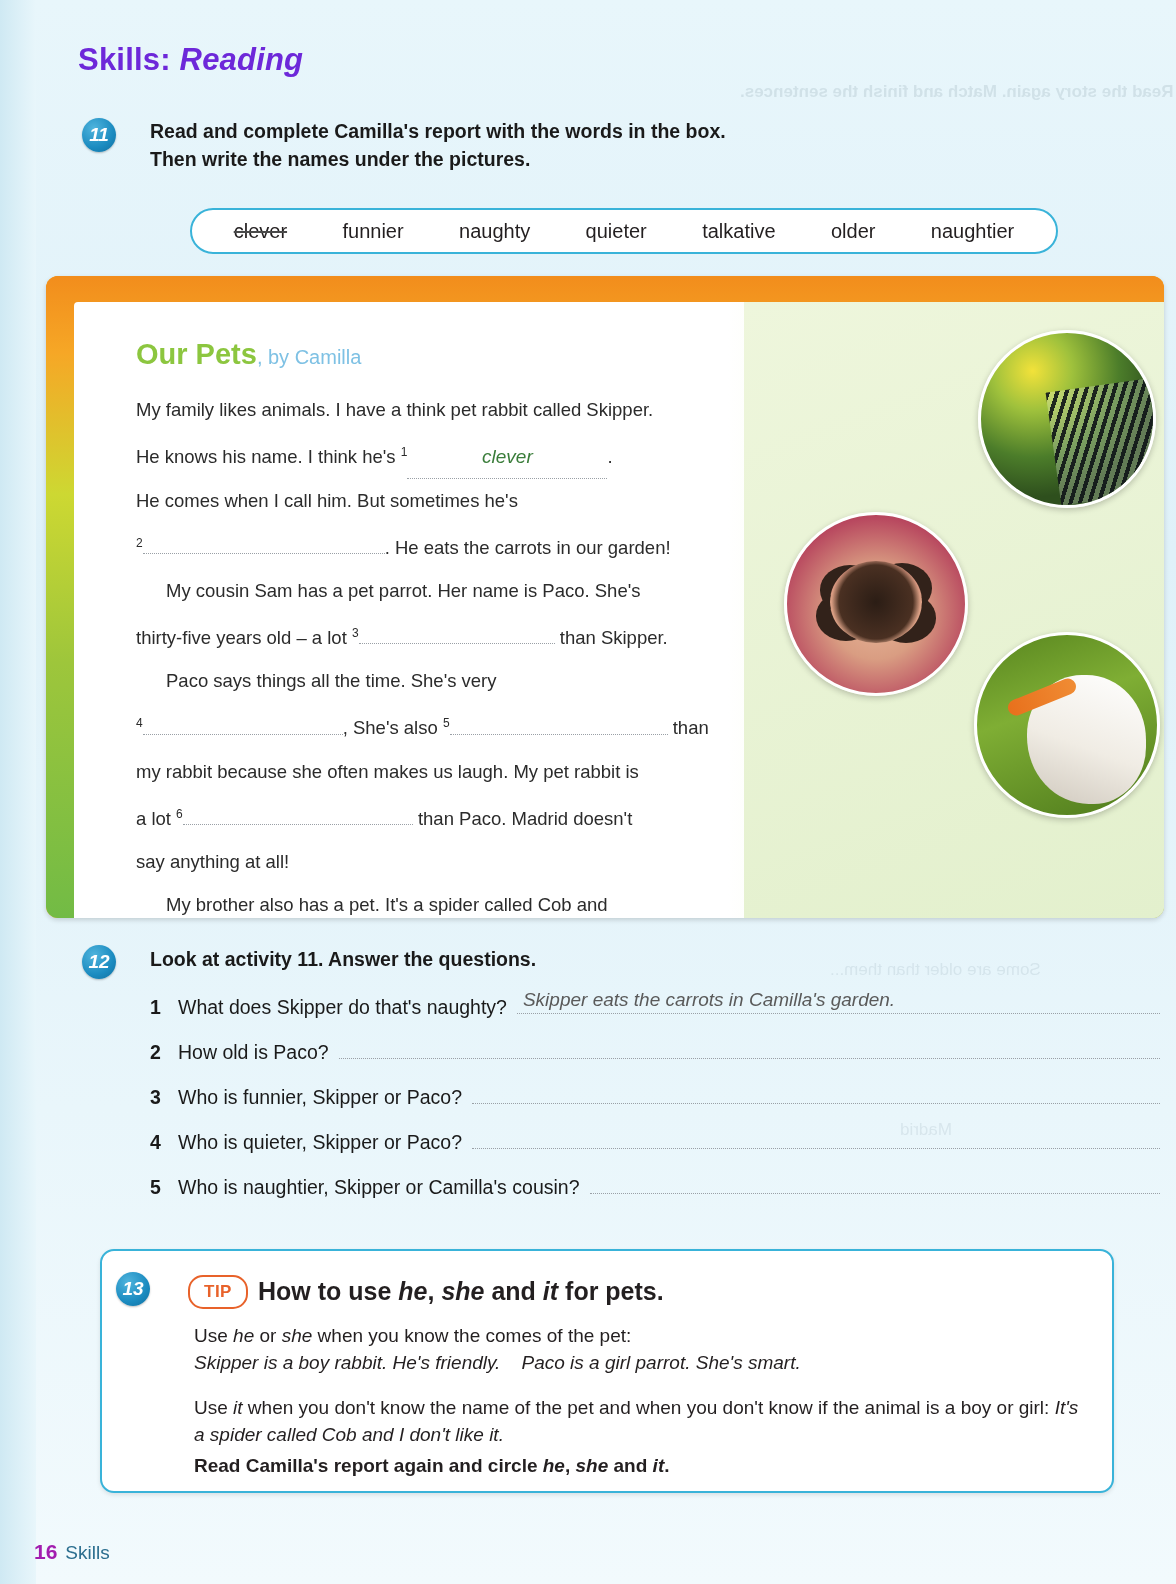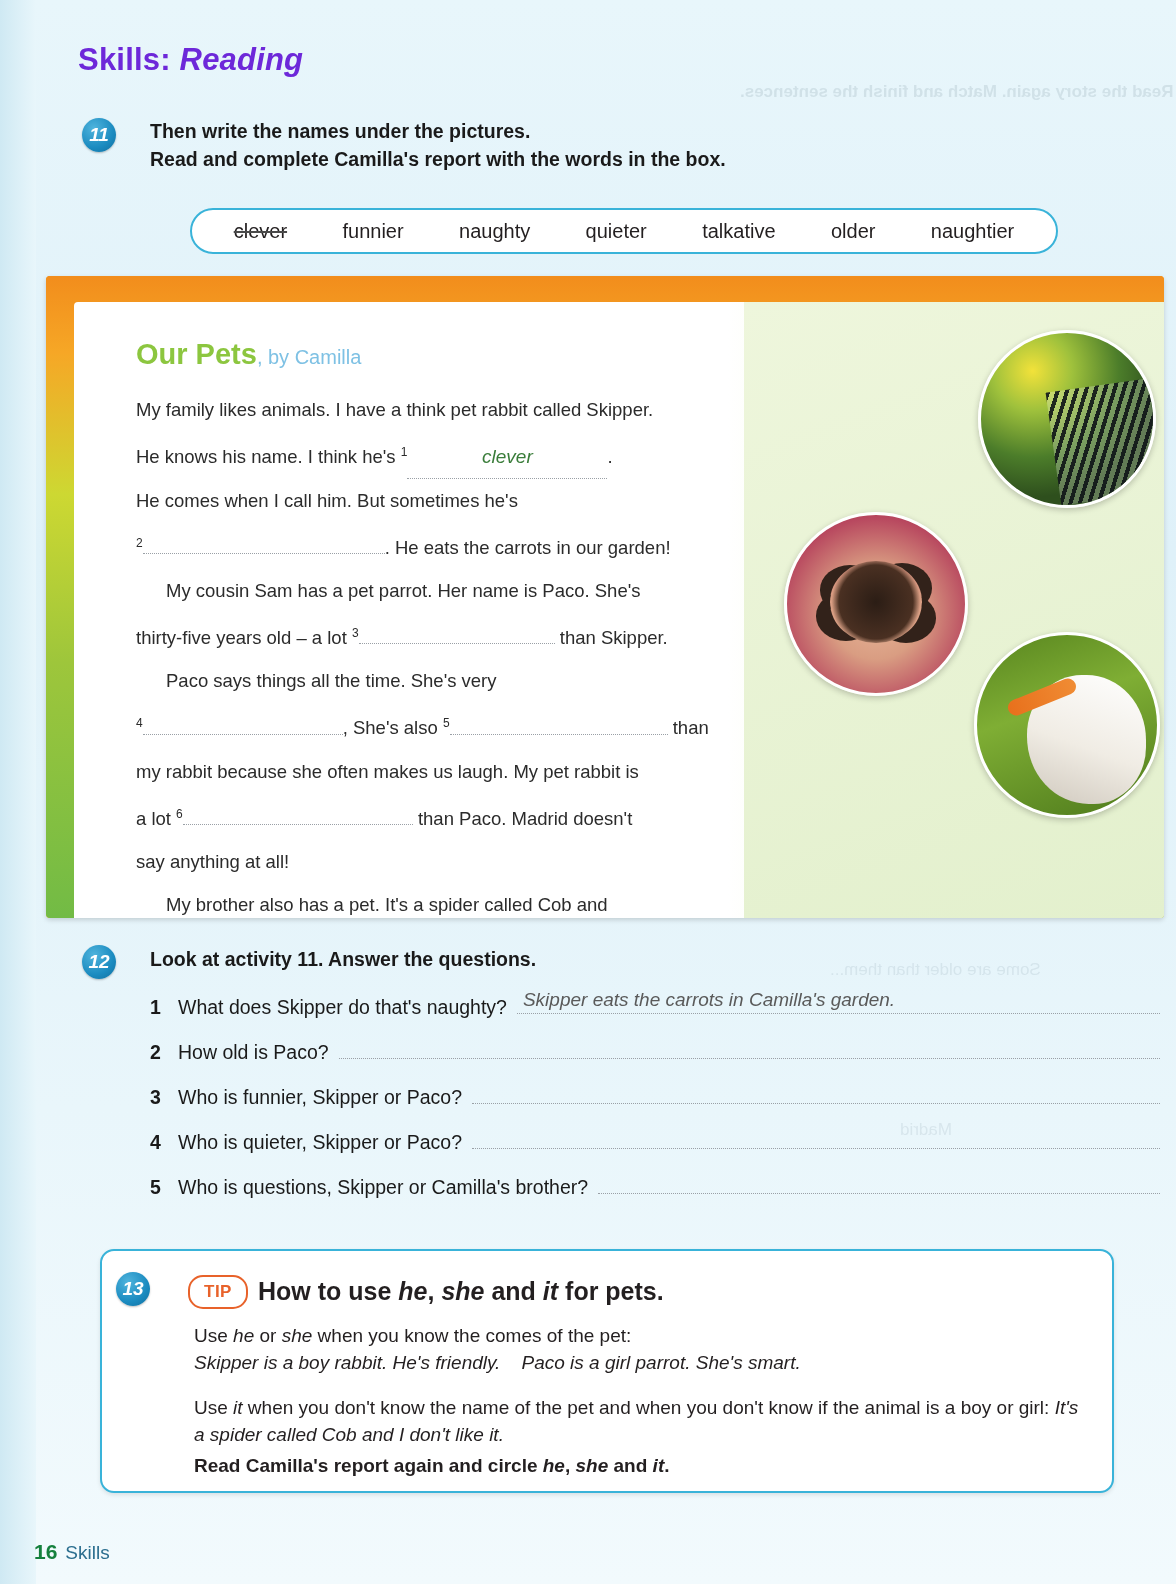--- a/index.html
+++ b/index.html
@@ -108,21 +108,21 @@
     text-decoration-color: #4a4a4a;
   }
 
   
   .report {
     position: absolute;
     left: 46px;
     top: 276px;
     width: 1118px;
     height: 642px;
-    border-radius: 4px;
+    border-radius: 12px;
     overflow: hidden;
     background: linear-gradient(180deg,#f39200 0%, #f7a823 100%);
     box-shadow: 0 2px 5px rgba(0,0,0,.16);
   }
   .report-inner {
     position: absolute;
     left: 0; right: 0; top: 0; bottom: 0;
     background:
       linear-gradient(180deg, #f28d1c 0%, #f6a726 12%, #cdd832 34%, #9ec63b 60%, #72bb45 100%);
   }
@@ -343,43 +343,43 @@
   .footer {
     position: absolute;
     left: 34px;
     top: 1540px;
     font-size: 19px;
     color: #2b6e8f;
   }
   .footer .pg {
     font-weight: bold;
     font-size: 21px;
-    color: #15803d;
+    color: #a21caf;
     margin-right: 8px;
   }
 </style>
 </head>
 <body>
 
 <div class="page-bg"></div>
 
 <div class="bleed" style="left:740px; top:82px;">Then: Read the story again. Match and finish the sentences.</div>
 <div class="bleed light" style="left:790px; top:800px;">Look at activity 11. Answer the questions.</div>
 <div class="bleed light" style="left:830px; top:960px;">Some are older than them...</div>
 <div class="bleed light" style="left:900px; top:1120px;">Madrid</div>
 
 <div class="skills-title">
   <span>Skills:</span>
   <em>Reading</em>
 </div>
 
 <div class="actnum" style="left:82px; top:118px;">11</div>
 <div class="instr" style="left:150px; top:118px; width:900px;">
+  <div>Read and complete Camilla's report with the words in the box.</div>
   <div>Then write the names under the pictures.</div>
-  <div>Read and complete Camilla's report with the words in the box.</div>
 </div>
 
 <div class="wordbox">
   <span class="struck">clever</span>
   <span>funnier</span>
   <span>naughty</span>
   <span>quieter</span>
   <span>talkative</span>
   <span>older</span>
   <span>naughtier</span>
@@ -460,21 +460,21 @@
   </div>
   <div class="q-row">
     <div class="q-num">4</div>
     <div class="q-text">Who is quieter, Skipper or Paco?</div>
     <div class="q-line">
       <span class="q-answer"></span>
     </div>
   </div>
   <div class="q-row">
     <div class="q-num">5</div>
-    <div class="q-text">Who is questions, Skipper or Camilla's brother?</div>
+    <div class="q-text">Who is naughtier, Skipper or Camilla's cousin?</div>
     <div class="q-line">
       <span class="q-answer"></span>
     </div>
   </div>
 </div>
 
 <div class="actnum" style="left:116px; top:1272px; z-index:5;">13</div>
 <div class="tipbox">
   <div class="tip-badge">TIP</div>
   <div class="tip-head">

